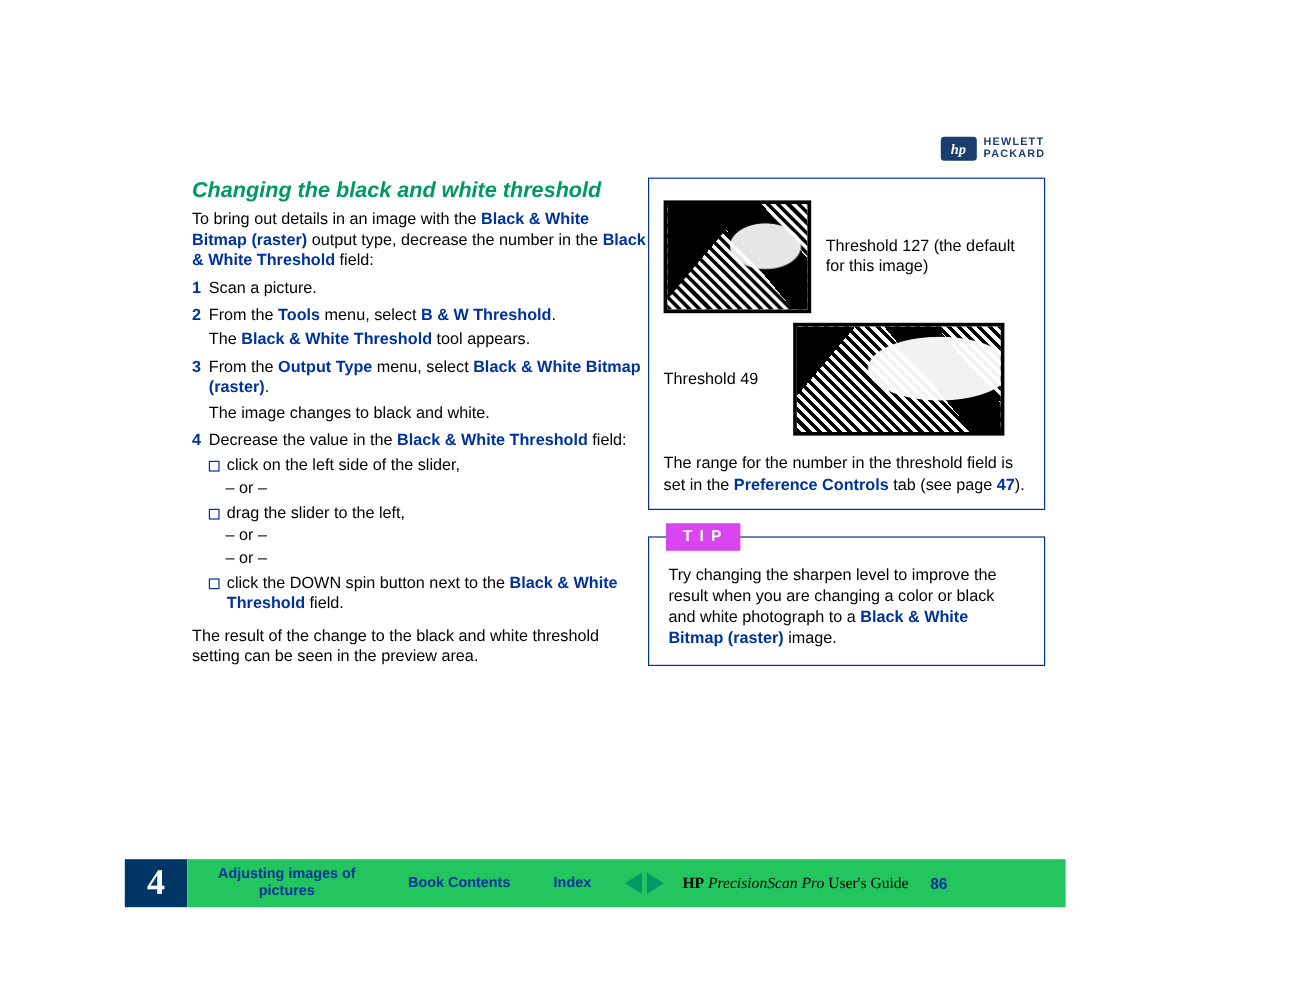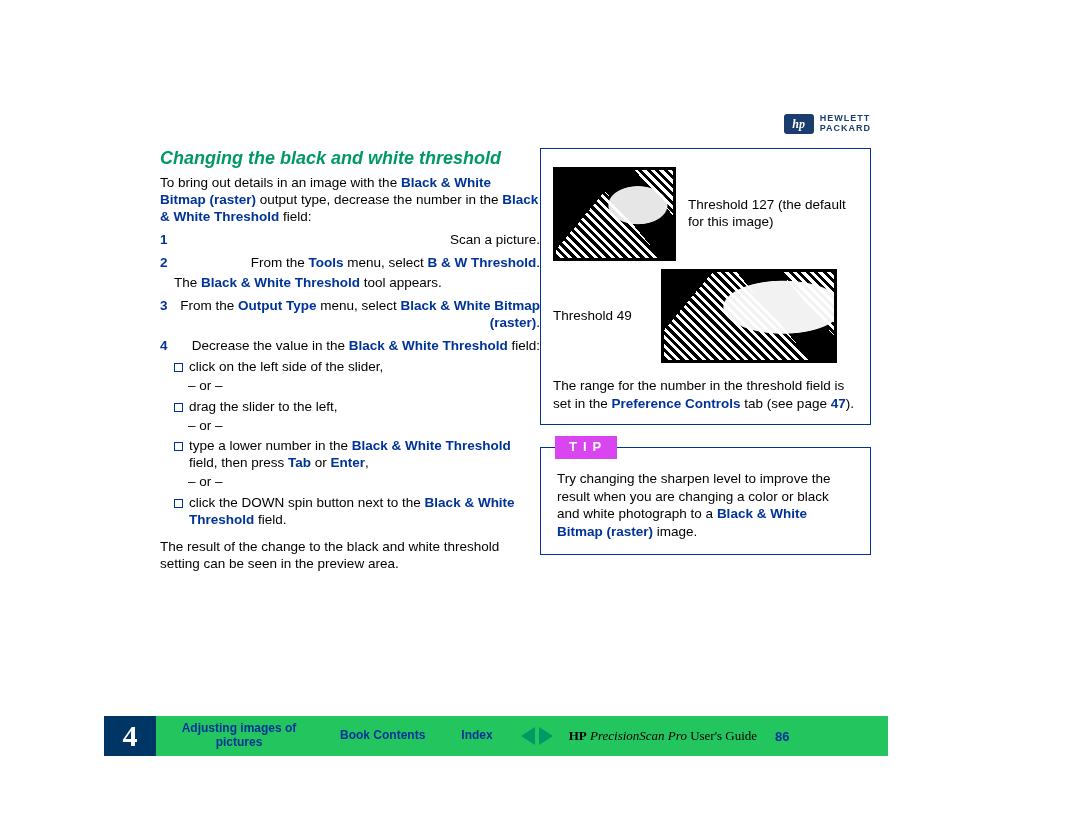--- a/index.html
+++ b/index.html
@@ -80,21 +80,21 @@
   .num {
     color: #003399;
     font-weight: bold;
     display: inline-block;
     width: 14px;
   }
   .step {
     display: flex;
     margin-top: 6px;
   }
-  .step .txt { flex:1;text-align:right; }
+  .step .txt { flex:1; }
   .sub {
     margin-left: 14px;
     margin-top: 4px;
   }
   .bullet-row {
     display:flex;
     align-items:flex-start;
     margin-top:4px;
     margin-left:14px;
   }
@@ -264,46 +264,41 @@
       <div class="sub body-text">
         <span>The </span><span class="bold-blue">Black &amp; White Threshold</span><span> tool appears.</span>
       </div>
 
       <div class="step body-text">
         <span class="num">3</span>
         <span class="txt">
           <span>From the </span><span class="bold-blue">Output Type</span><span> menu, select </span><span class="bold-blue">Black &amp; White Bitmap (raster)</span><span>.</span>
         </span>
       </div>
+      <div class="sub body-text">The image changes to black and white.</div>
 
       <div class="step body-text">
         <span class="num">4</span>
         <span class="txt">
           <span>Decrease the value in the </span><span class="bold-blue">Black &amp; White Threshold</span><span> field:</span>
         </span>
       </div>
 
       <div class="bullet-row body-text">
         <span class="bullet-sq"></span>
         <span>click on the left side of the slider,</span>
       </div>
       <div class="or body-text">– or –</div>
 
       <div class="bullet-row body-text">
         <span class="bullet-sq"></span>
         <span>drag the slider to the left,</span>
       </div>
       <div class="or body-text">– or –</div>
 
-      <div class="bullet-row body-text">
-        <span class="bullet-sq"></span>
-        <span>
-          <span>type a lower number in the </span><span class="bold-blue">Black &amp; White Threshold</span><span> field, then press </span><span class="bold-blue">Tab</span><span> or </span><span class="bold-blue">Enter</span><span>,</span>
-        </span>
-      </div>
       <div class="or body-text">– or –</div>
 
       <div class="bullet-row body-text">
         <span class="bullet-sq"></span>
         <span>
           <span>click the DOWN spin button next to the </span><span class="bold-blue">Black &amp; White Threshold</span><span> field.</span>
         </span>
       </div>
 
       <div class="body-text" style="margin-top:10px;">The result of the change to the black and white threshold setting can be seen in the preview area.</div>

